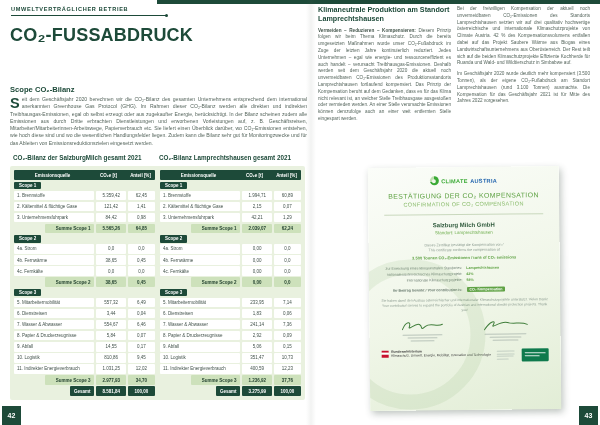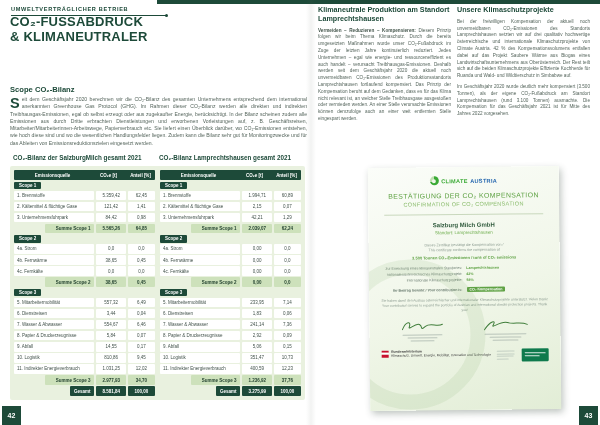--- a/index.html
+++ b/index.html
@@ -7,21 +7,21 @@
   .spread{position:relative;width:600px;height:425px;background:#fff;overflow:hidden;}
 
   .top-strip{position:absolute;left:157px;top:0;width:443px;height:4px;background:#1d4a39;}
   .kicker{position:absolute;left:11px;top:6px;font-size:5.6px;font-weight:bold;letter-spacing:.7px;color:#1d4a39;}
   .kicker-rule{position:absolute;left:11px;top:15px;width:155px;height:1px;background:#1d4a39;}
   .kicker-rule::after{content:"";position:absolute;right:-2px;top:-1.2px;width:3.4px;height:3.4px;border-radius:50%;background:#1d4a39;}
 
   .gutter{position:absolute;left:306px;top:0;width:10px;height:425px;
     background:linear-gradient(to right, rgba(0,0,0,0) 0%, rgba(90,100,90,.08) 50%, rgba(0,0,0,0) 100%);}
 
-  .title{position:absolute;left:10px;top:15px;font-size:13px;line-height:1.13;font-weight:800;color:#1d4a39;letter-spacing:.2px;}
+  .title{position:absolute;left:10px;top:25px;font-size:18px;line-height:1.13;font-weight:800;color:#1d4a39;letter-spacing:.2px;}
   .section-h{position:absolute;left:10px;top:85px;font-size:7.6px;font-weight:bold;color:#1d4a39;}
   .intro{position:absolute;left:10px;top:96px;width:297px;font-size:5.1px;line-height:1.43;color:#55655c;text-align:justify;}
   .dropcap{float:left;font-size:14.5px;font-weight:bold;color:#1d4a39;line-height:.85;margin:1px 2px 0 0;}
 
   .tbl-title{position:absolute;top:154px;font-size:6.3px;font-weight:bold;color:#1d4a39;}
   .tt1{left:13px;} .tt2{left:159px;}
 
   .panel{position:absolute;top:166px;width:141px;background:#e9f1df;border-radius:2px;padding:4px;
     display:flex;flex-direction:column;gap:1.6px;}
   .p1{left:10px;} .p2{left:156px;}
@@ -106,21 +106,20 @@
 
 <div class="spread">
 
   <div class="top-strip"></div>
   <div class="kicker">UMWELTVERTRÄGLICHER BETRIEB</div>
   <div class="kicker-rule"></div>
   <div class="gutter"></div>
 
   <div class="title">
     <div>CO₂-FUSSABDRUCK</div>
-    <div>&amp; KLIMANEUTRALER</div>
   </div>
 
   <div class="section-h">Scope CO₂-Bilanz</div>
 
   <div class="intro">
     <span class="dropcap">S</span><span>eit dem Geschäftsjahr 2020 berechnen wir die CO₂-Bilanz des gesamten Unternehmens entsprechend dem international anerkannten Greenhouse Gas Protocol (GHG). Im Rahmen dieser CO₂-Bilanz werden alle direkten und indirekten Treibhausgas-Emissionen, egal ob selbst erzeugt oder aus zugekaufter Energie, berücksichtigt. In der Bilanz scheinen zudem alle Emissionen aus durch Dritte erbrachten Dienstleistungen und erworbenen Vorleistungen auf, z. B. Geschäftsreisen, Mitarbeiter/Mitarbeiterinnen-Arbeitswege, Papierverbrauch etc. Sie liefert einen Überblick darüber, wo CO₂-Emissionen entstehen, wie hoch diese sind und wo die wesentlichen Handlungsfelder liegen. Zudem kann die Bilanz sehr gut für Monitoringzwecke und für das Ableiten von Emissionsreduktionszielen eingesetzt werden.</span>
   </div>
 
   <div class="tbl-title tt1">CO₂-Bilanz der SalzburgMilch gesamt 2021</div>
   <div class="tbl-title tt2">CO₂-Bilanz Lamprechtshausen gesamt 2021</div>
@@ -341,21 +340,20 @@
 
   <div class="rp-col rc1">
     <p class="rp-h">Klimaneutrale Produktion am Standort Lamprechtshausen</p>
     <p class="rp-p">
       <span class="blead">Vermeiden – Reduzieren – Kompensieren:</span>
       <span>Diesem Prinzip folgen wir beim Thema Klimaschutz. Durch die bereits umgesetzten Maßnahmen wurde unser CO₂-Fußabdruck im Zuge der letzten Jahre kontinuierlich reduziert. Jedes Unternehmen – egal wie energie- und ressourceneffizient es auch handelt – verursacht Treibhausgas-Emissionen. Deshalb werden seit dem Geschäftsjahr 2020 die aktuell noch unvermeidbaren CO₂-Emissionen des Produktionsstandorts Lamprechtshausen fortlaufend kompensiert. Das Prinzip der Kompensation beruht auf dem Gedanken, dass es für das Klima nicht relevant ist, an welcher Stelle Treibhausgase ausgestoßen oder vermieden werden. An einer Stelle verursachte Emissionen können demzufolge auch an einer weit entfernten Stelle eingespart werden.</span>
     </p>
   </div>
 
   <div class="rp-col rc2">
-    <p class="rp-h">Unsere Klimaschutzprojekte</p>
     <p class="rp-p">Bei der freiwilligen Kompensation der aktuell noch unvermeidbaren CO₂-Emissionen des Standorts Lamprechtshausen setzten wir auf drei qualitativ hochwertige österreichische und internationale Klimaschutzprojekte von Climate Austria. 42 % des Kompensationsvolumens entfallen dabei auf das Projekt Saubere Wärme aus Biogas eines Landwirtschaftsunternehmens aus Oberösterreich. Der Rest teilt sich auf die beiden Klimaschutzprojekte Effiziente Kochherde für Ruanda und Wald- und Wildtierschutz in Simbabwe auf.</p>
     <p class="rp-p">Im Geschäftsjahr 2020 wurde deutlich mehr kompensiert (3.500 Tonnen), als der eigene CO₂-Fußabdruck am Standort Lamprechtshausen (rund 3.100 Tonnen) ausmachte. Die Kompensation für das Geschäftsjahr 2021 ist für Mitte des Jahres 2022 vorgesehen.</p>
   </div>
 
   <div class="cert">
     <div class="wm"></div>
 
     <div class="clogo">
       <span class="clogo-ball"></span>
       <span class="clogo-t clg">CLIMATE</span>

